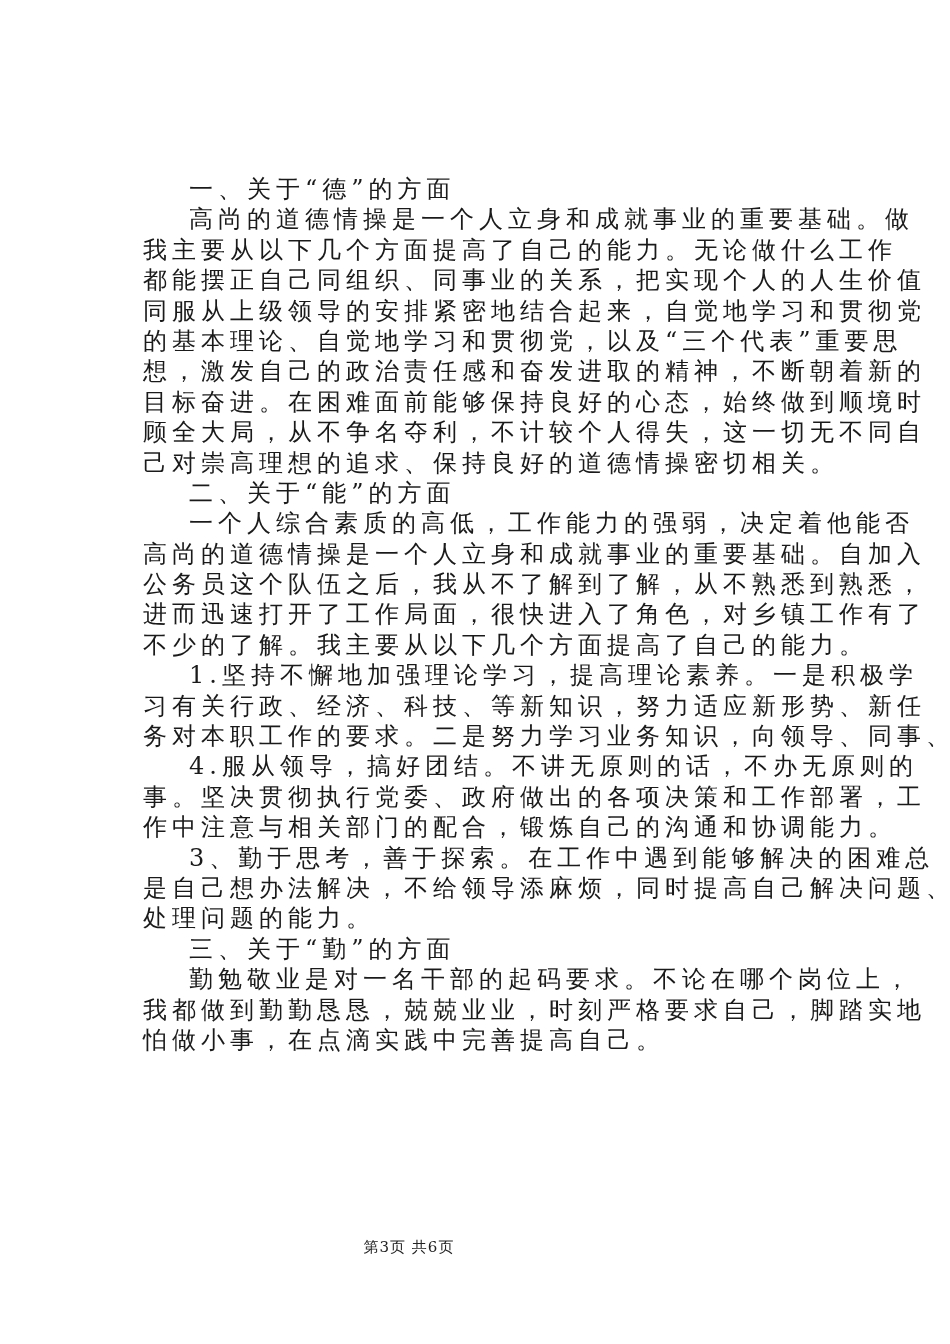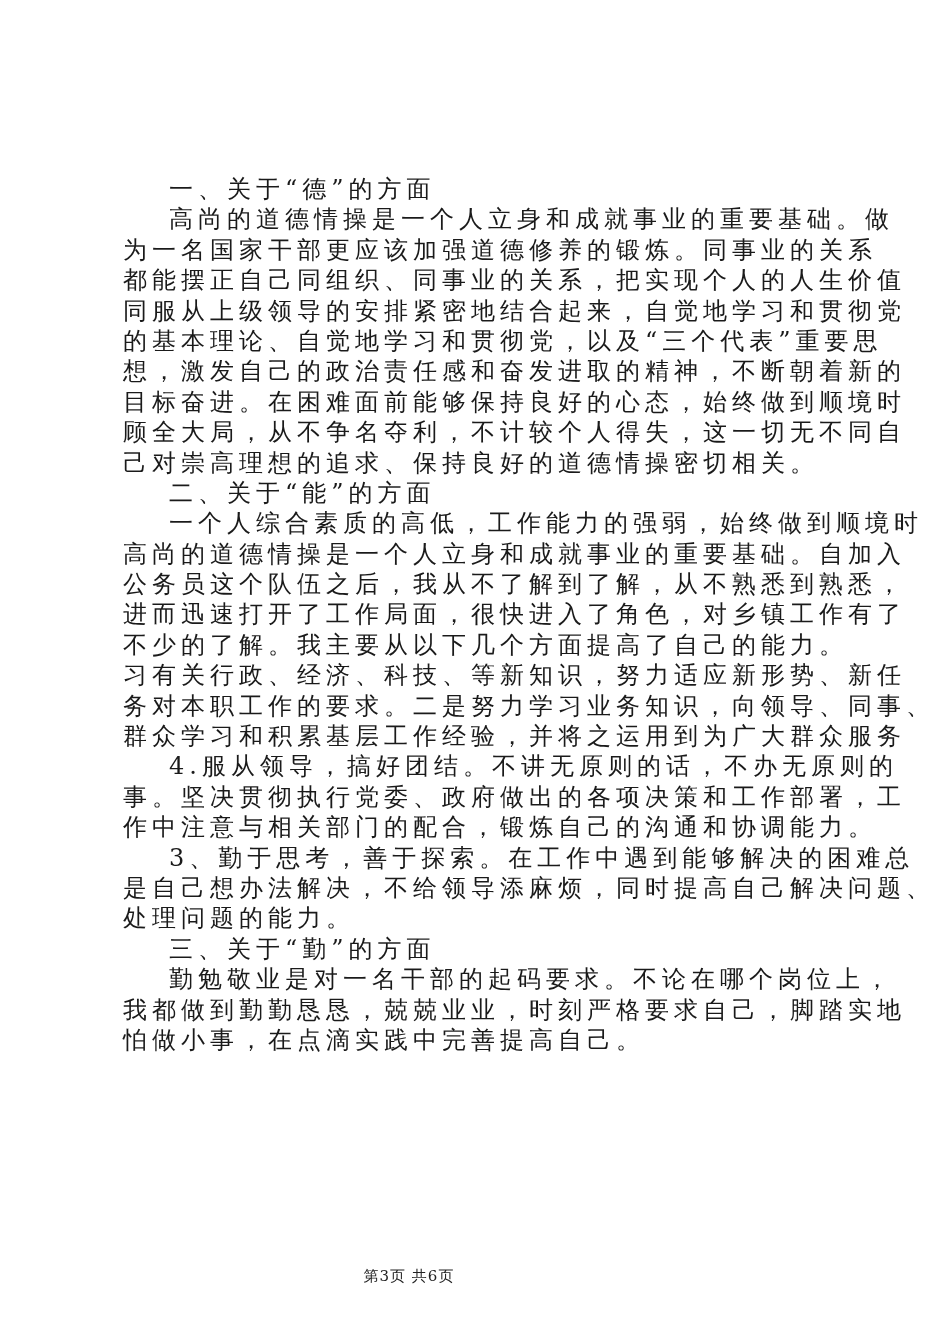--- a/index.html
+++ b/index.html
@@ -18,21 +18,21 @@
     .page {
       position: absolute;
       left: 0;
       top: 0;
       width: 950px;
       height: 1344px;
       background: #ffffff;
     }
     .body-text {
       position: absolute;
-      left: 123px;
+      left: 143px;
       top: 174px;
       width: 740px;
     }
     .line {
       display: block;
       height: 30.4px;
       line-height: 30.4px;
       font-size: 24px;
       letter-spacing: 5px;
       white-space: nowrap;
@@ -42,50 +42,49 @@
     }
     .footer {
       position: absolute;
       left: 0;
       width: 818px;
       top: 1238px;
       text-align: center;
       font-size: 15px;
       color: #222222;
       letter-spacing: 1px;
-      margin-top: 29px;
     }
   </style>
 </head>
 <body>
 
 <div class="page">
   <div class="body-text">
 
     <span class="line indent">一、关于“德”的方面</span>
     <span class="line indent">高尚的道德情操是一个人立身和成就事业的重要基础。做</span>
-    <span class="line">为一名国家干部更应该加强道德修养的锻炼。同事业的关系</span>
+    <span class="line">我主要从以下几个方面提高了自己的能力。无论做什么工作</span>
     <span class="line">都能摆正自己同组织、同事业的关系，把实现个人的人生价值</span>
     <span class="line">同服从上级领导的安排紧密地结合起来，自觉地学习和贯彻党</span>
     <span class="line">的基本理论、自觉地学习和贯彻党，以及“三个代表”重要思</span>
     <span class="line">想，激发自己的政治责任感和奋发进取的精神，不断朝着新的</span>
     <span class="line">目标奋进。在困难面前能够保持良好的心态，始终做到顺境时</span>
     <span class="line">顾全大局，从不争名夺利，不计较个人得失，这一切无不同自</span>
     <span class="line">己对崇高理想的追求、保持良好的道德情操密切相关。</span>
 
     <span class="line indent">二、关于“能”的方面</span>
-    <span class="line indent">一个人综合素质的高低，工作能力的强弱，始终做到顺境时</span>
+    <span class="line indent">一个人综合素质的高低，工作能力的强弱，决定着他能否</span>
     <span class="line">高尚的道德情操是一个人立身和成就事业的重要基础。自加入</span>
     <span class="line">公务员这个队伍之后，我从不了解到了解，从不熟悉到熟悉，</span>
     <span class="line">进而迅速打开了工作局面，很快进入了角色，对乡镇工作有了</span>
     <span class="line">不少的了解。我主要从以下几个方面提高了自己的能力。</span>
 
+    <span class="line indent">1.坚持不懈地加强理论学习，提高理论素养。一是积极学</span>
     <span class="line">习有关行政、经济、科技、等新知识，努力适应新形势、新任</span>
     <span class="line">务对本职工作的要求。二是努力学习业务知识，向领导、同事、</span>
-    <span class="line">群众学习和积累基层工作经验，并将之运用到为广大群众服务</span>
 
     <span class="line indent">4.服从领导，搞好团结。不讲无原则的话，不办无原则的</span>
     <span class="line">事。坚决贯彻执行党委、政府做出的各项决策和工作部署，工</span>
     <span class="line">作中注意与相关部门的配合，锻炼自己的沟通和协调能力。</span>
 
     <span class="line indent">3、勤于思考，善于探索。在工作中遇到能够解决的困难总</span>
     <span class="line">是自己想办法解决，不给领导添麻烦，同时提高自己解决问题、</span>
     <span class="line">处理问题的能力。</span>
 
     <span class="line indent">三、关于“勤”的方面</span>

